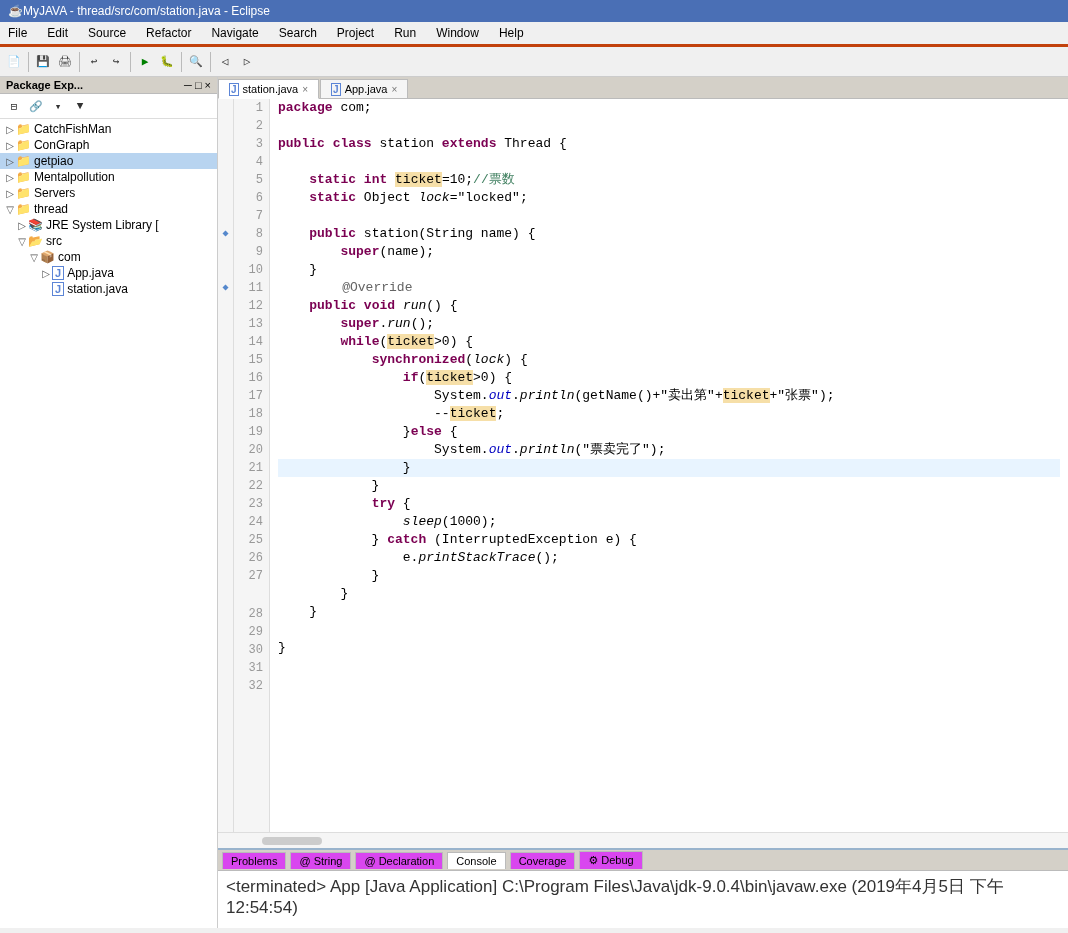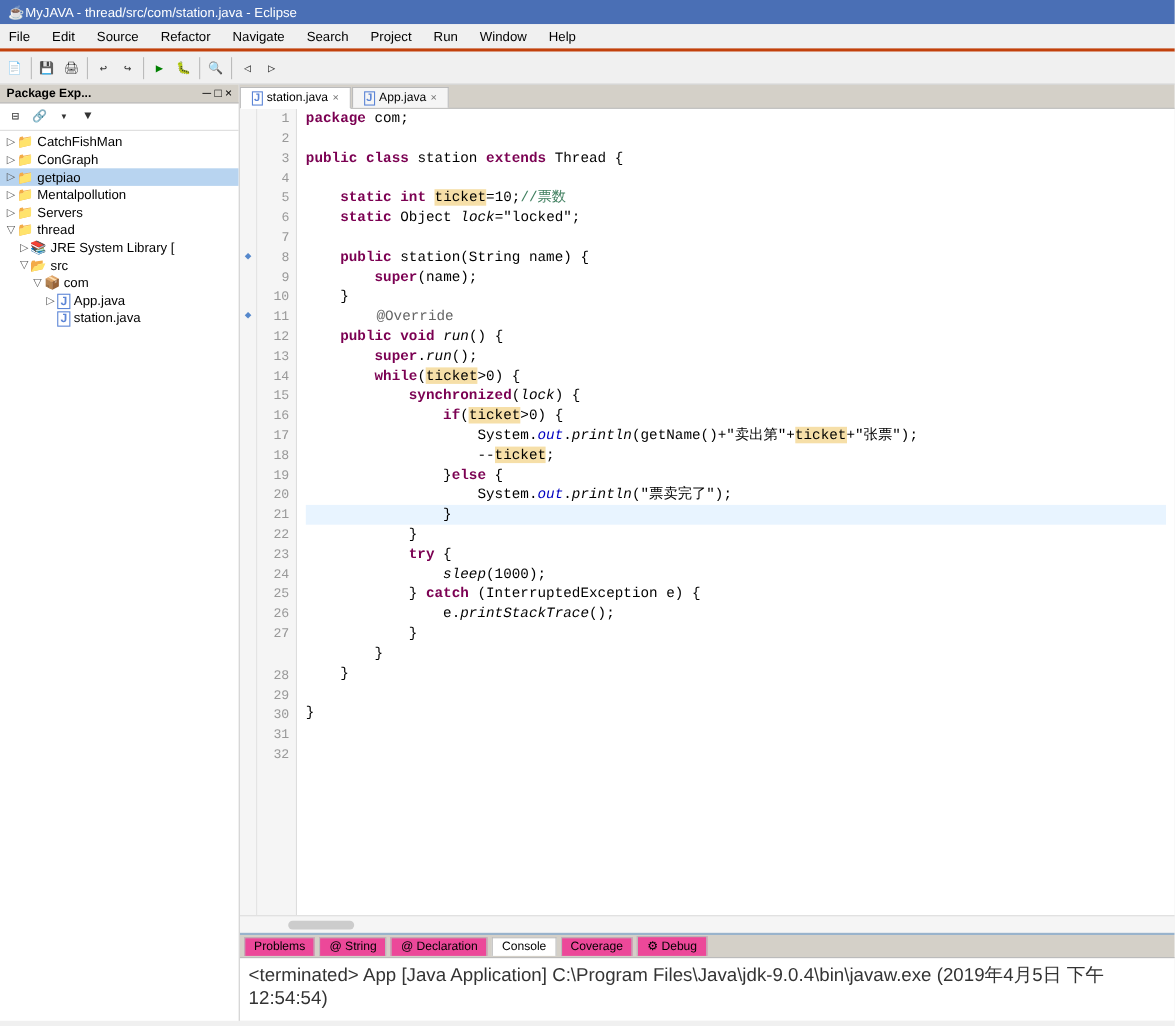--- a/index.html
+++ b/index.html
@@ -56,21 +56,21 @@
     .comment { color: #3f7f5f; }
     .var-highlight { background: #f6dfa8; color: #000; }
     .italic { font-style: italic; }
     .method { font-style: italic; }
     .out-field { color: #0000c0; font-style: italic; }
     .annotation { color: #646464; margin-left: 33px; }
 
     
     #bottom-pane { height: 80px; background: white; border-top: 2px solid #99b3cc; display: flex; flex-direction: column; }
     #bottom-tabs { background: #d4d0c8; border-bottom: 1px solid #bbb; display: flex; align-items: center; padding: 1px 4px; gap: 4px; }
-    .bottom-tab { padding: 2px 8px; font-size: 11px; font-family: Arial, sans-serif; cursor: pointer; background: #ec4899; border: 1px solid #bbb; border-bottom: none; }
+    .bottom-tab { padding: 2px 8px; font-size: 11px; font-family: Arial, sans-serif; cursor: pointer; background: #d946ef; border: 1px solid #bbb; border-bottom: none; }
     .bottom-tab.active { background: white; }
     #console-content { padding: 4px 8px; font-size: 12px; color: #333; flex: 1; }
     .terminated-msg { color: #333; font-size: 17px; font-family: Arial, sans-serif; }
   </style>
 </head>
 <body>
 
 <div id="title-bar">
   <span>☕</span>
   <span>MyJAVA - thread/src/com/station.java - Eclipse</span>

